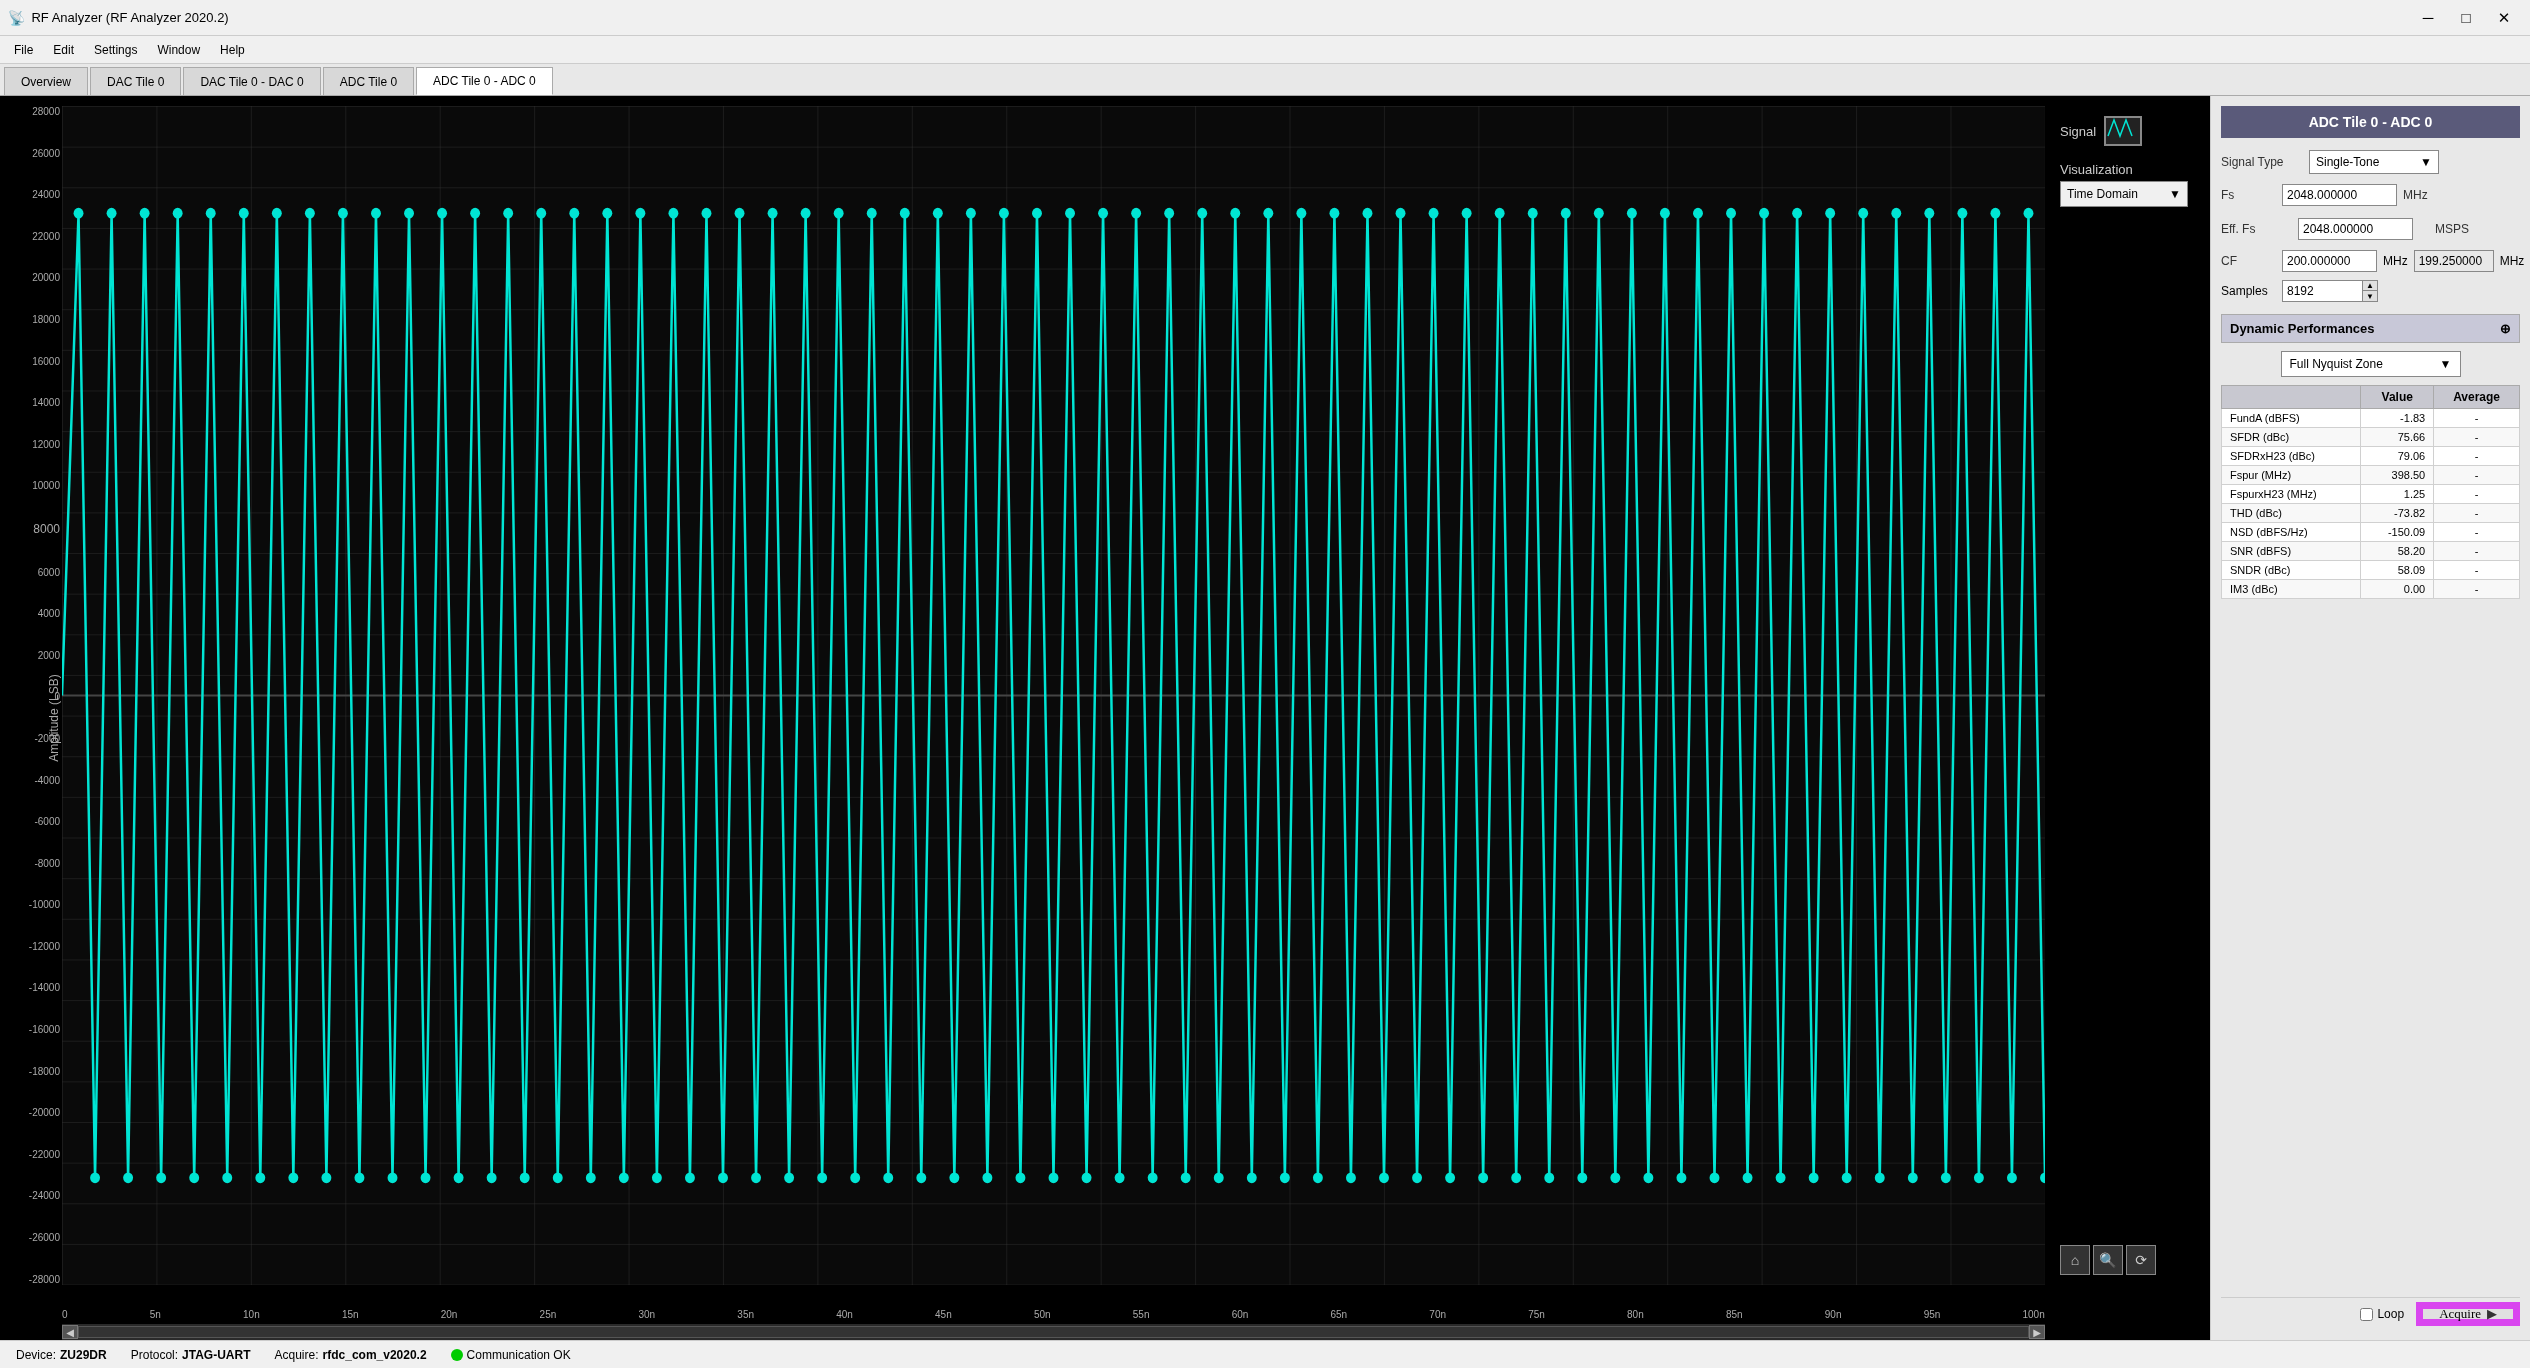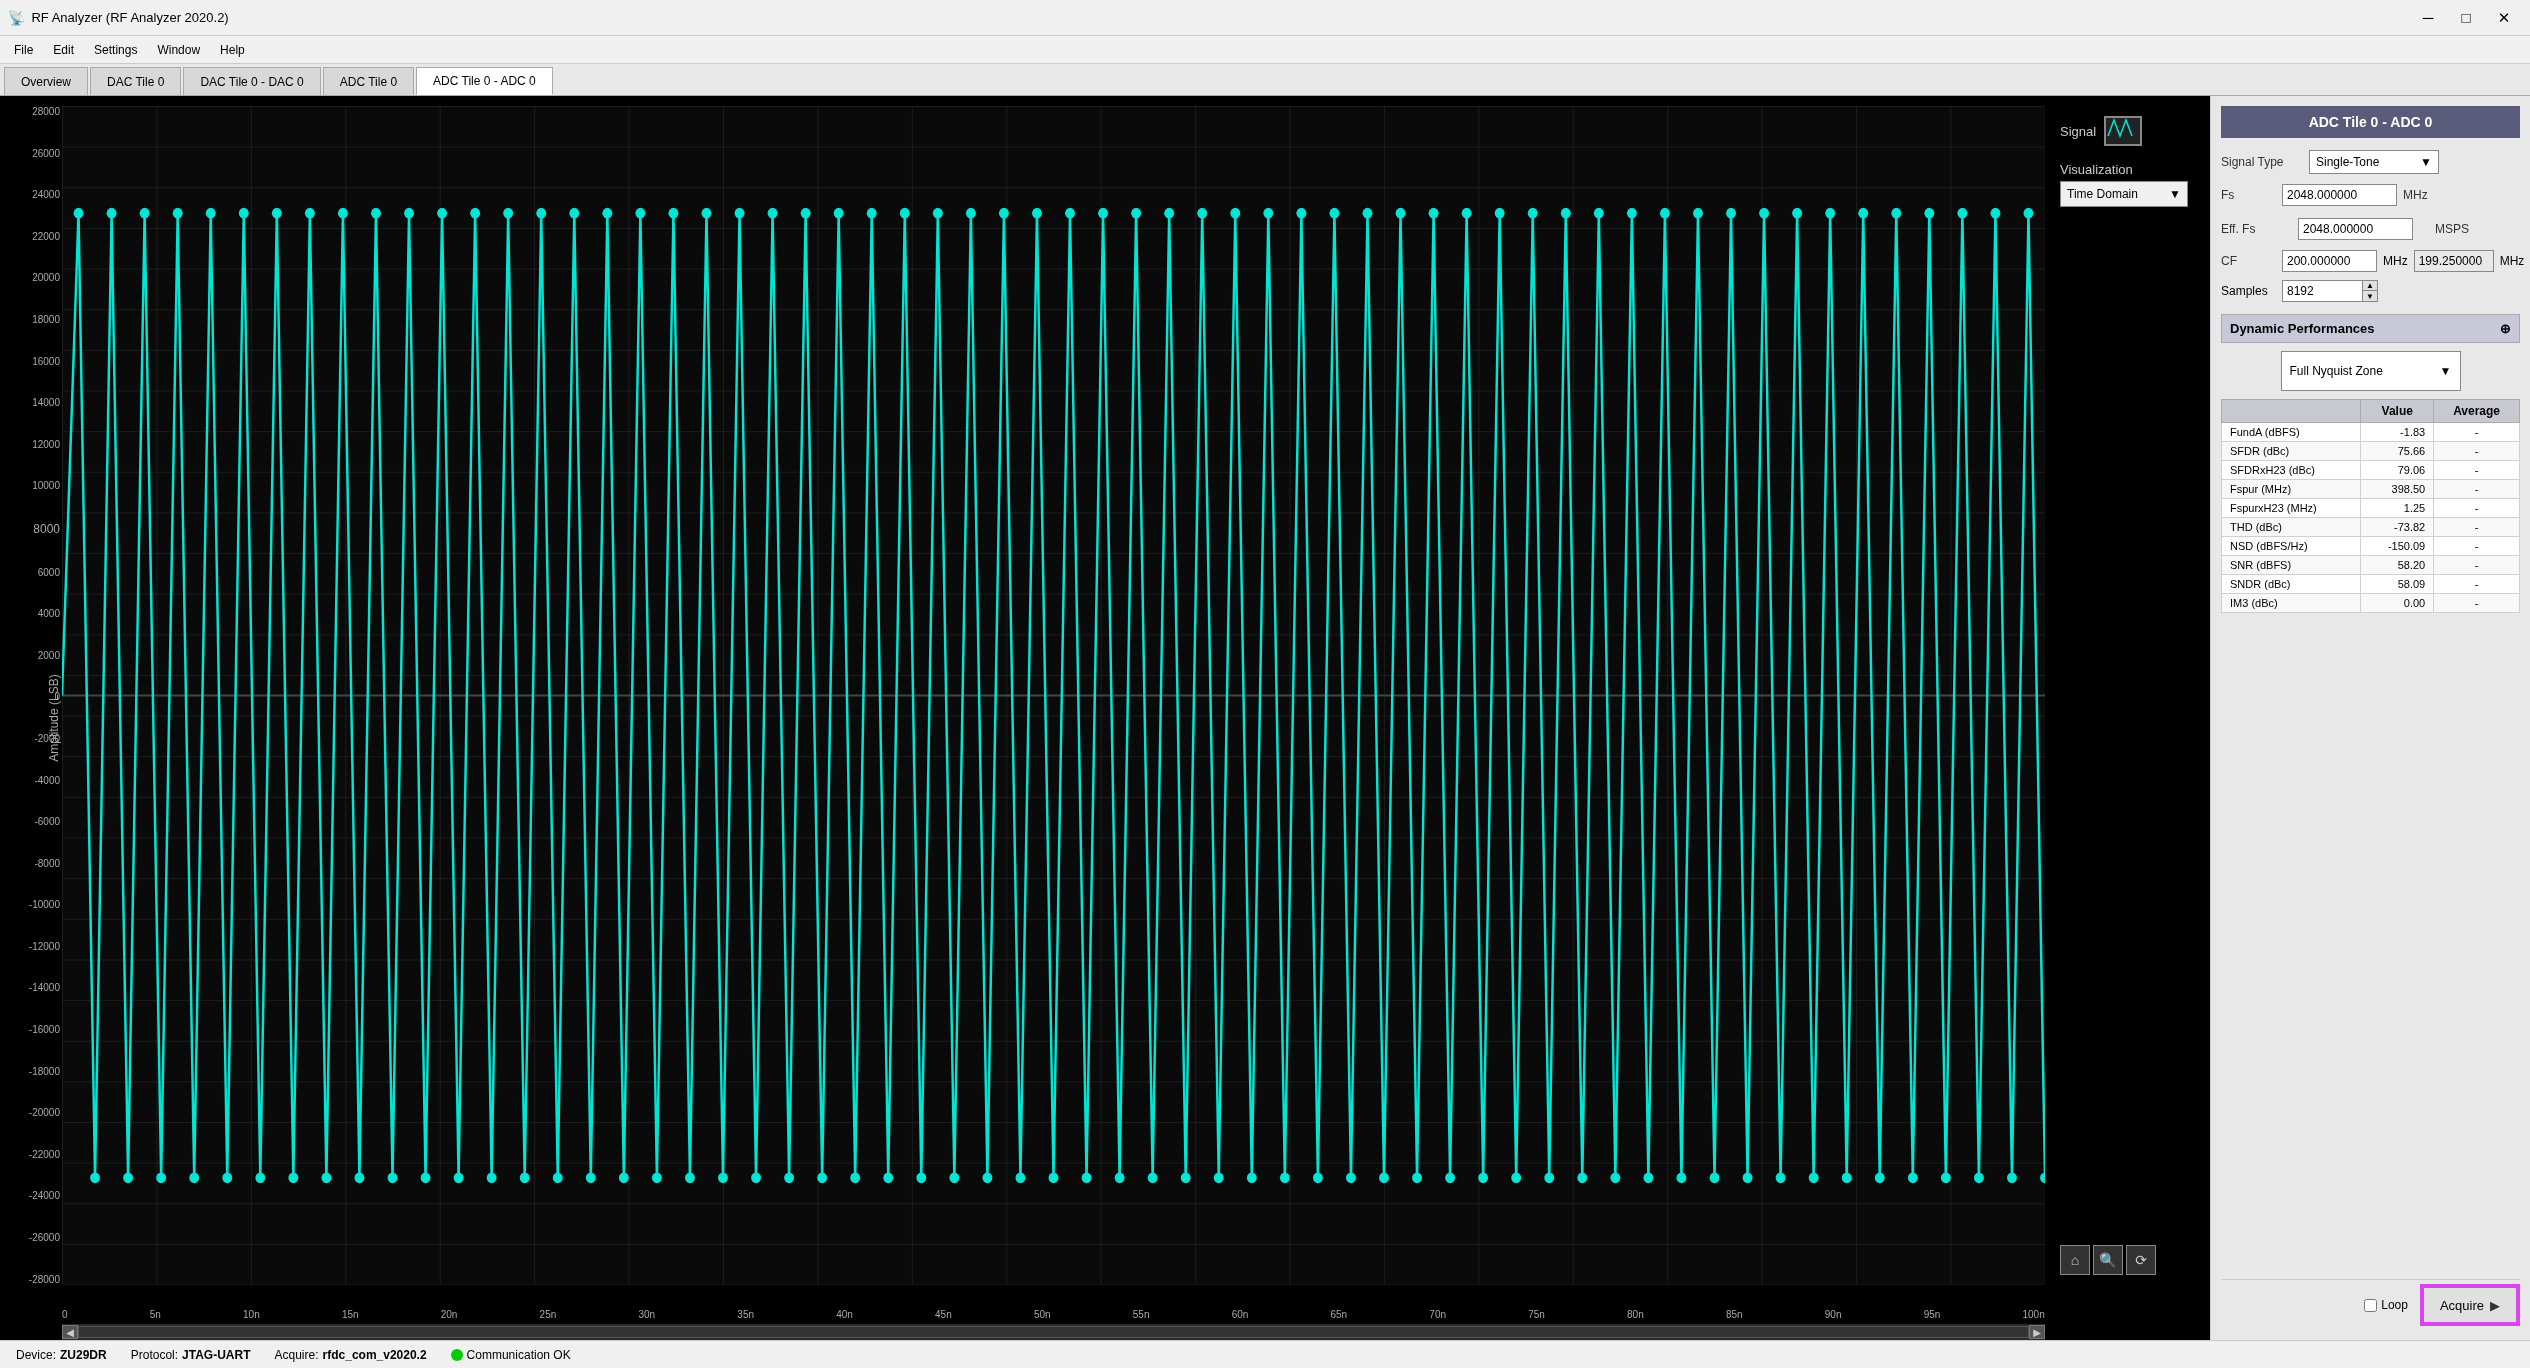--- a/index.html
+++ b/index.html
@@ -543,21 +543,21 @@
         </div>
       </div>
     </div>
 
     <div id="dyn-perf-header" style="background:#c8c8d8; border:1px solid #aaa; display:flex; align-items:center; justify-content:space-between; padding:6px 8px; font-size:13px; font-weight:bold; cursor:pointer; margin-top:4px;">
       <span>Dynamic Performances</span>
       <span>⊕</span>
     </div>
 
     <div style="display:flex; justify-content:center;">
-      <div style="border:1px solid #888; background:#fff; padding:2px 8px; font-size:12px; height:40px; display:flex; align-items:center; justify-content:space-between; width:180px; cursor:pointer;">
+      <div style="border:1px solid #888; background:#fff; padding:2px 8px; font-size:12px; height:26px; display:flex; align-items:center; justify-content:space-between; width:180px; cursor:pointer;">
         <span>Full Nyquist Zone</span>
         <span>▼</span>
       </div>
     </div>
 
     <table id="perf-table" style="width:100%; border-collapse:collapse; font-size:12px;">
       <thead>
         <tr>
           <th style="background:#c8c8d0; padding:4px 8px; border:1px solid #aaa; text-align:left; font-weight:bold;"></th>
           <th style="background:#c8c8d0; padding:4px 8px; border:1px solid #aaa; text-align:center; font-weight:bold;">Value</th>
@@ -618,21 +618,21 @@
         </tbody>
     </table>
 
     <div style="flex:1;"></div>
 
     <div id="acquire-row" style="display:flex; align-items:center; justify-content:flex-end; gap:12px; padding:4px 0; border-top:1px solid #ccc; margin-top:4px;">
       <label class="loop-checkbox" style="display:flex; align-items:center; gap:4px; font-size:12px; cursor:pointer;">
         <input type="checkbox" style="">
         <span>Loop</span>
       </label>
-      <button class="acquire-btn" style="background:#e0e0e0; border:4px solid #d946ef; padding:4px 16px; font-size:13px; cursor:pointer; display:flex; align-items:center; gap:6px; height:42px;">
+      <button class="acquire-btn" style="background:#e0e0e0; border:7px solid #d946ef; padding:4px 16px; font-size:13px; cursor:pointer; display:flex; align-items:center; gap:6px; height:24px;font-family:Liberation Serif, serif;">
         <span>Acquire</span>
         <span style="color:#333;">▶</span>
       </button>
     </div>
 
   </div>
 
 </div>
 
 <div id="bottom-bar" style="height:28px; background:#f0f0f0; border-top:1px solid #ccc; display:flex; align-items:center; padding:0 16px; gap:24px; font-size:12px;">

